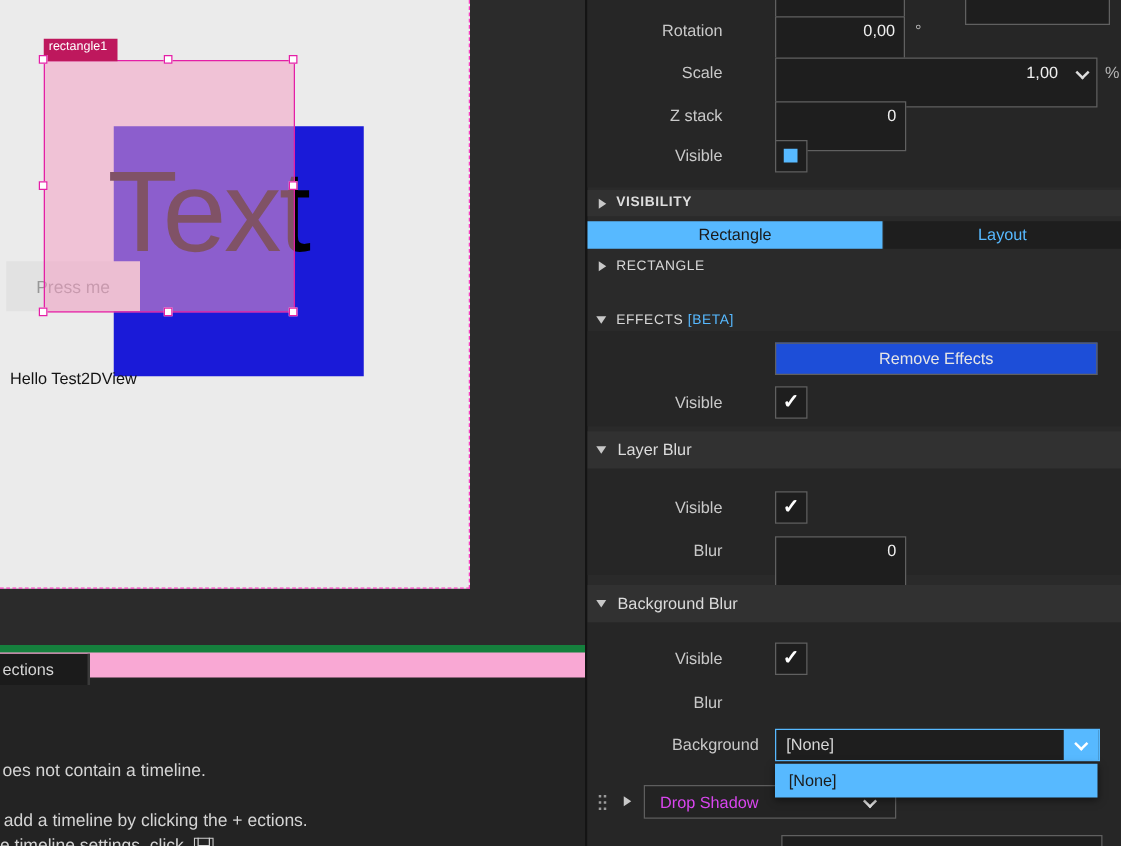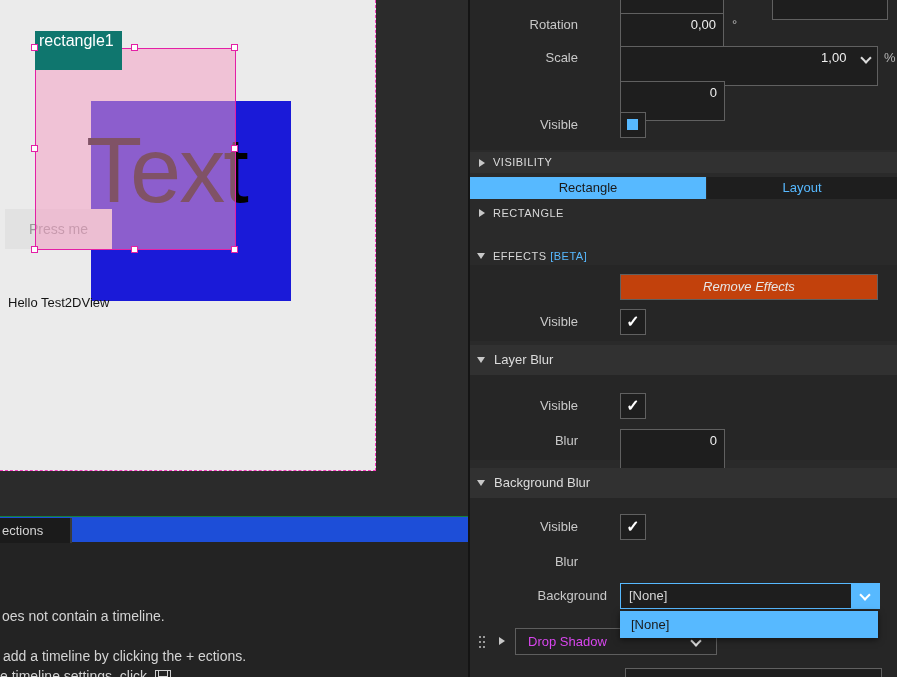--- a/index.html
+++ b/index.html
@@ -9,28 +9,28 @@
 
   
   #canvas { left:0; top:0; width:376px; height:471px; background:#ebebeb;
             border-right:1px dashed #f63fc0; border-bottom:1px dashed #f63fc0; }
   #blue-rect { left:91px; top:101px; width:200px; height:200px; background:#1a1ad8; z-index:1; }
   #text-item { left:86px; top:124px; font-size:92px; line-height:1; color:#000; z-index:2; letter-spacing:-2px;}
   #press-me { left:5px; top:209px; width:107px; height:40px; background:#e2e2e2;
               color:#979797; font-size:14px; text-align:center; line-height:40px; z-index:1; }
   #pink-rect { left:35px; top:48px; width:201px; height:202px;
                background:rgba(246,158,196,0.52); border:1px solid #e41fa6; z-index:3; }
-  #name-tag { left:35px; top:31px; background:#0f766e; color:#fff; font-size:16px;
-              padding:1px 8px 20px 4px; z-index:4; }
+  #name-tag { left:35px; top:31px; background:#be185d; color:#fff; font-size:10px;
+              padding:1px 8px 6px 4px; z-index:4; }
   .handle { width:7px; height:7px; background:#fff; border:1px solid #e41fa6; z-index:5; }
   #hello-text { left:8px; top:295px; font-size:13px; color:#141414; z-index:2; }
 
   
   #timeline-panel { left:0; top:516px; width:470px; height:161px; background:#232323; }
-  #tl-tabbar { left:0; top:0; width:470px; height:26px; background:#1d4ed8; border-top:1px solid #15803d; }
+  #tl-tabbar { left:0; top:0; width:470px; height:26px; background:#f9a8d4; border-top:6px solid #15803d; }
   #tl-tab { left:0; top:1px; width:72px; height:25px; background:#1b1b1b; border-right:2px solid #3a3a3a;
             color:#d4d4d4; font-size:13px; line-height:25px; padding-left:2px; }
   .tl-msg { color:#d4d4d4; font-size:14px; white-space:nowrap; }
 
   
   #props { left:468px; top:0; width:429px; height:677px; background:#2a2a2a; border-left:2px solid #141414; }
   .card { position:absolute; left:0; width:427px; background:#262626; }
   .band { position:absolute; left:0; width:427px; height:30px; background:#313131; }
   .plabel { position:absolute; left:0; width:108px; text-align:right; font-size:13px;
             color:#c9c9c9; line-height:26px; white-space:nowrap; }
@@ -46,22 +46,22 @@
            border-bottom:4px solid transparent; border-left:6px solid #c8c8c8; }
   .arr-d { position:absolute; width:0; height:0; border-left:4px solid transparent;
            border-right:4px solid transparent; border-top:6px solid #c8c8c8; }
   .chev { display:inline-block; width:8px; height:8px; border-left:2px solid #fff;
           border-bottom:2px solid #fff; transform:rotate(-45deg); }
   .subtitle { position:absolute; left:24px; top:0; font-size:13px; color:#dcdcdc; line-height:30px; }
   #tab-rectangle { position:absolute; left:0; top:177px; width:236px; height:22px; background:#57b9ff;
                    color:#1a1a1a; font-size:13px; text-align:center; line-height:22px; }
   #tab-layout { position:absolute; left:237px; top:177px; width:190px; height:22px; background:#1e1e1e;
                 color:#57b9ff; font-size:13px; text-align:center; line-height:22px; }
-  #remove-effects { position:absolute; left:150px; top:274px; width:258px; height:26px; background:#c2410c;
-                    border:1px solid #606060; color:#e6e6e6; font-size:13px; text-align:center; line-height:24px;font-style:italic; }
+  #remove-effects { position:absolute; left:150px; top:274px; width:258px; height:26px; background:#1d4ed8;
+                    border:1px solid #606060; color:#e6e6e6; font-size:13px; text-align:center; line-height:24px; }
   #bg-combo { position:absolute; left:150px; top:583px; width:260px; height:26px; background:#1e1e1e;
               border:1px solid #57b9ff; color:#d6d6d6; font-size:13px; line-height:24px; }
   #bg-combo .val { position:absolute; left:8px; top:0; }
   #bg-combo-btn { position:absolute; right:0; top:0; width:28px; height:24px; background:#57b9ff;
                   text-align:center; line-height:22px; }
   #bg-popup { position:absolute; left:150px; top:611px; width:258px; height:27px; background:#57b9ff;
               color:#1b1b1b; font-size:13px; line-height:27px; padding-left:11px; z-index:6;
               box-shadow:0 2px 6px rgba(0,0,0,0.5); }
   #ds-combo { position:absolute; left:45px; top:628px; width:202px; height:27px; background:#232323;
               border:1px solid #5e5e5e; color:#d946ef; font-size:13px; line-height:25px; padding-left:12px; }
@@ -116,31 +116,32 @@
     <div class="pfield" style="left:150px;top:13px;width:104px;">0,00</div>
     <div class="punit" style="left:262px;top:12px;">°</div>
 
     <div class="plabel" style="top:45px;">Scale</div>
     <div class="pfield" style="left:150px;top:46px;width:258px;">
       <span>1,00</span>
       <span class="chev" style="margin-left:12px;border-color:#dcdcdc;"></span>
     </div>
     <div class="punit" style="left:414px;top:45px;">%</div>
 
+    <div class="plabel" style="top:80px;">Z stack</div>
     <div class="pfield" style="left:150px;top:81px;width:105px;">0</div>
 
     <div class="plabel" style="top:112px;">Visible</div>
     <div class="abs" style="left:150px;top:112px;width:26px;height:26px;background:#1e1e1e;border:1px solid #606060;">
       <div class="abs" style="left:6px;top:6px;width:11px;height:11px;background:#57b9ff;"></div>
     </div>
   </div>
 
   <div class="band" style="top:152px;height:21px;">
     <span class="arr-r" style="left:9px;top:7px;"></span>
-    <span class="abs" style="left:23px;top:0;font-size:11px;letter-spacing:0.5px;color:#dedede;line-height:21px;">VISIBILITY</span>
+    <span class="abs" style="left:23px;top:0;font-size:11px;letter-spacing:0.5px;color:#dedede;line-height:21px;font-weight:bold;">VISIBILITY</span>
   </div>
 
   <div id="tab-rectangle">Rectangle</div>
   <div id="tab-layout">Layout</div>
 
   <div class="hdr" style="top:203px;">
     <span class="arr-r" style="left:9px;top:6px;"></span>
     <span class="txt">RECTANGLE</span>
   </div>
   <div class="hdr" style="top:246px;padding-left:28px;">

